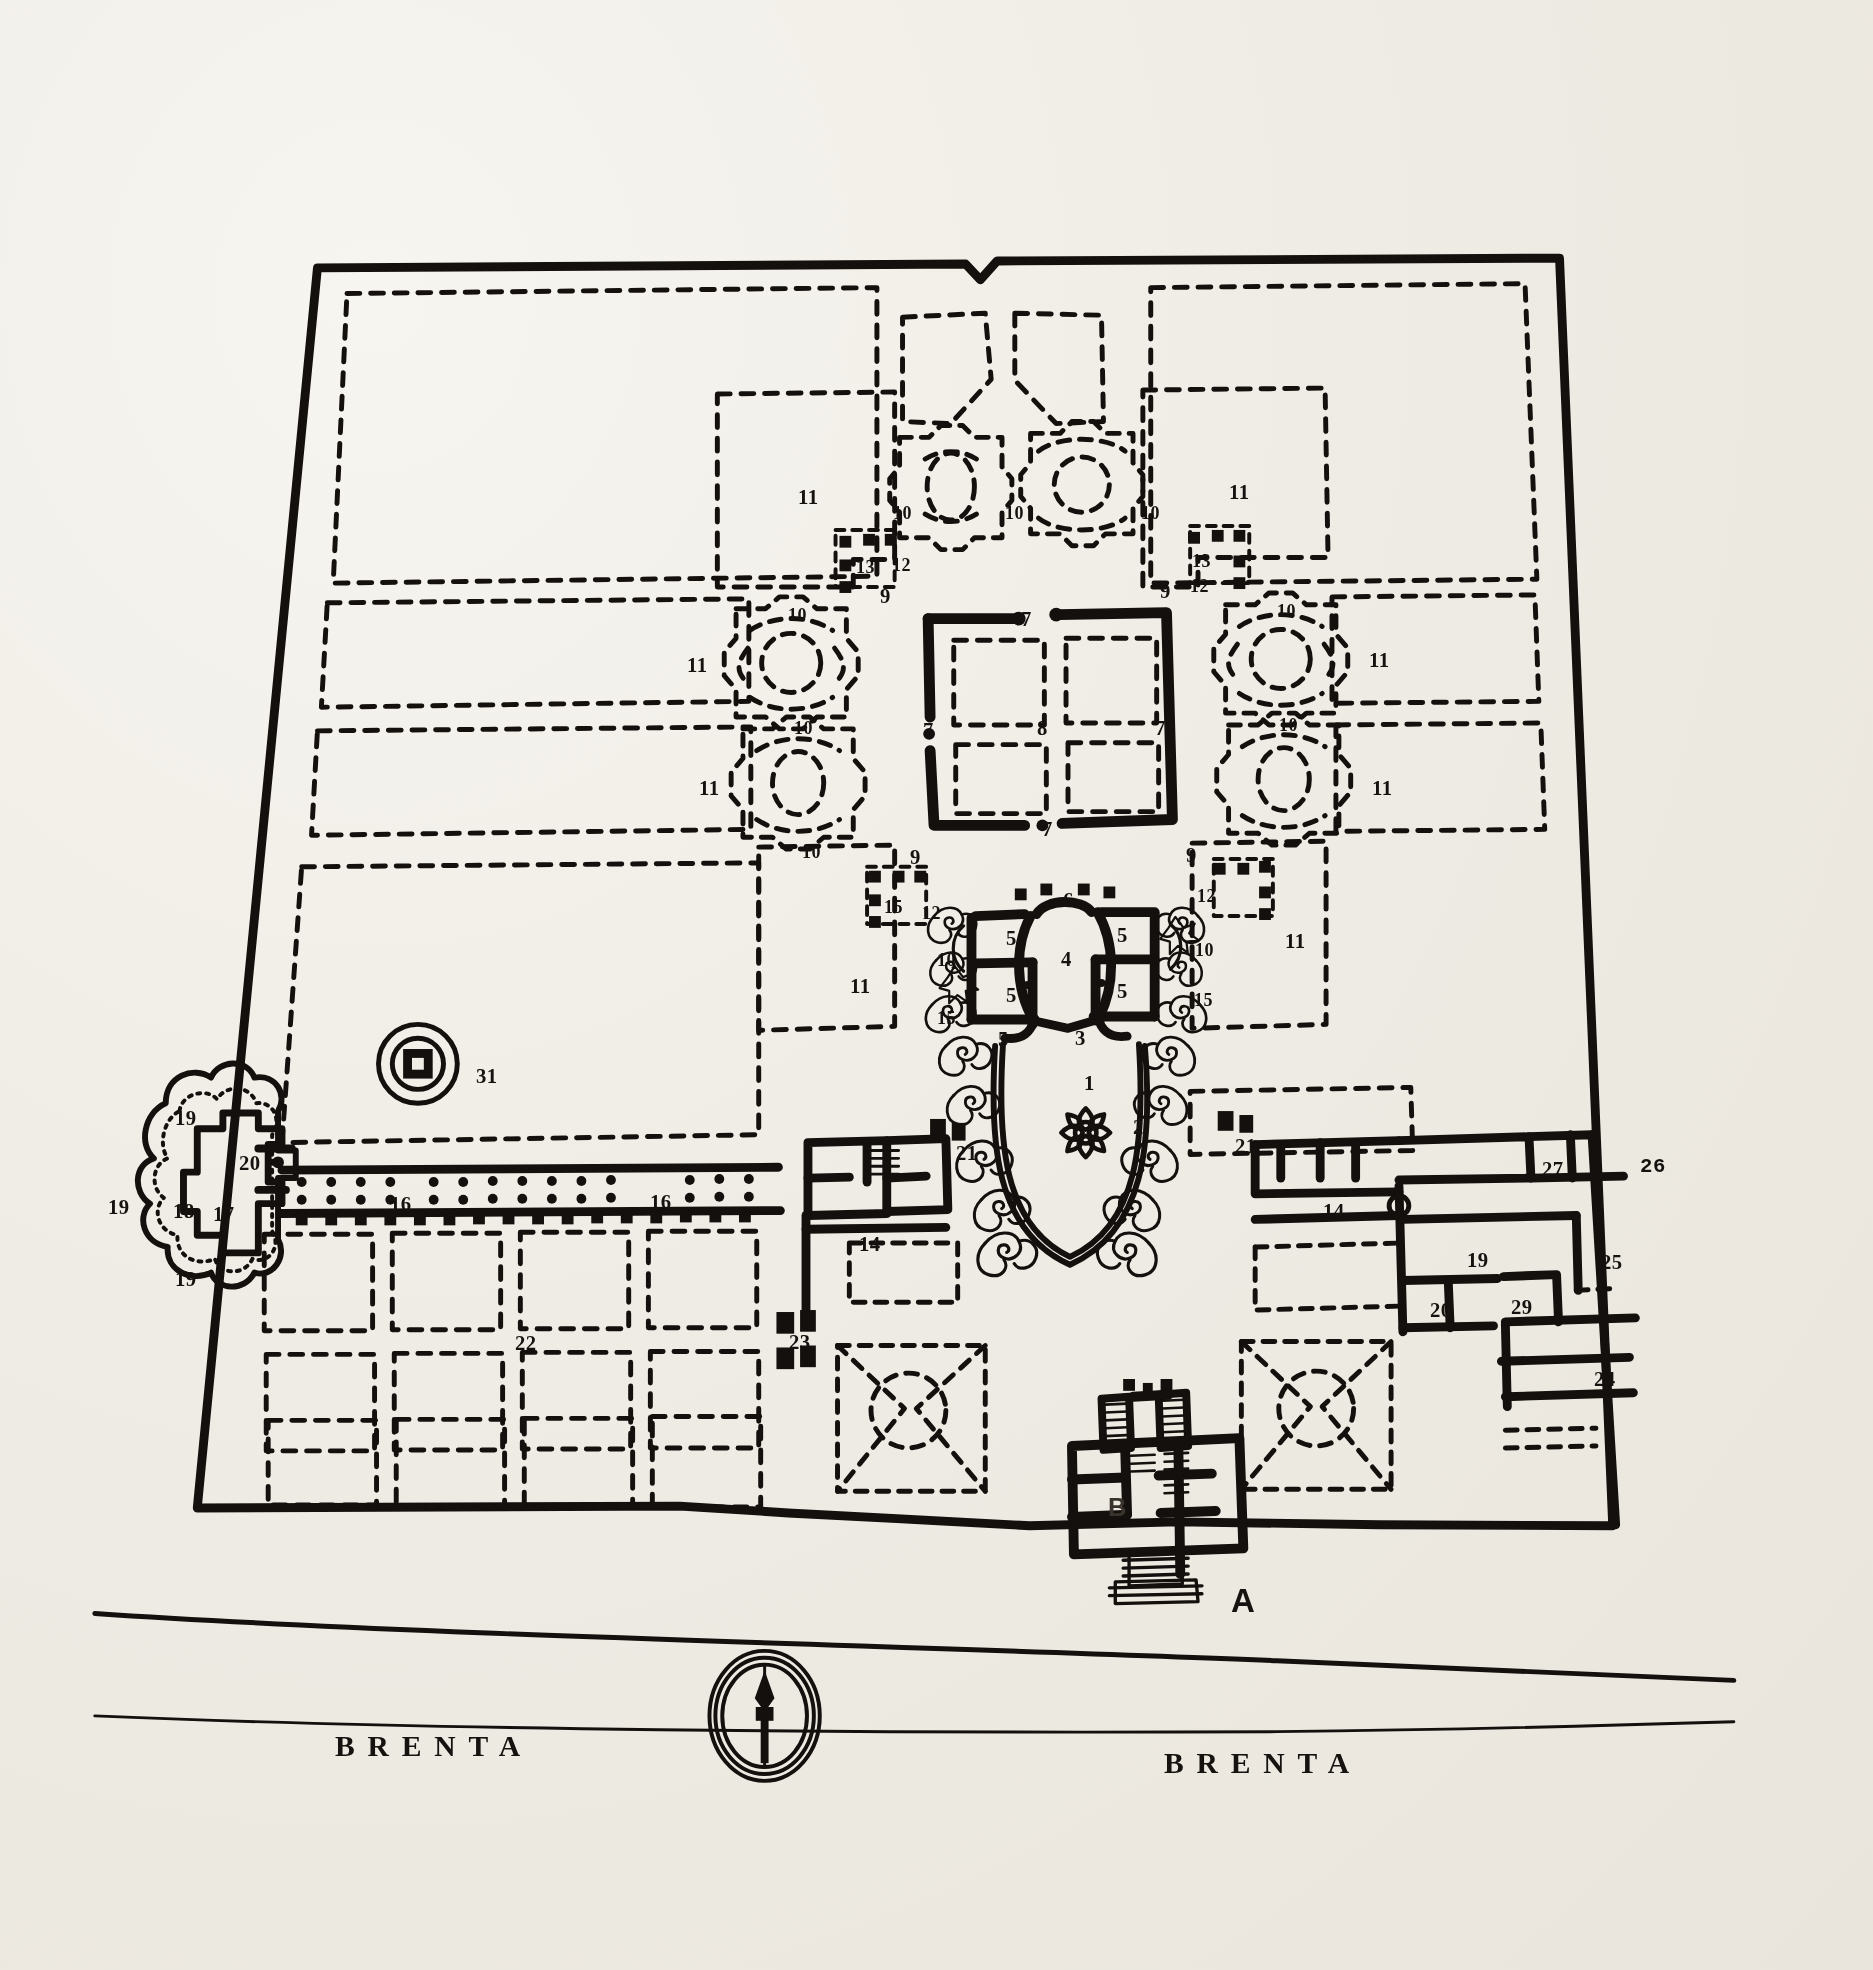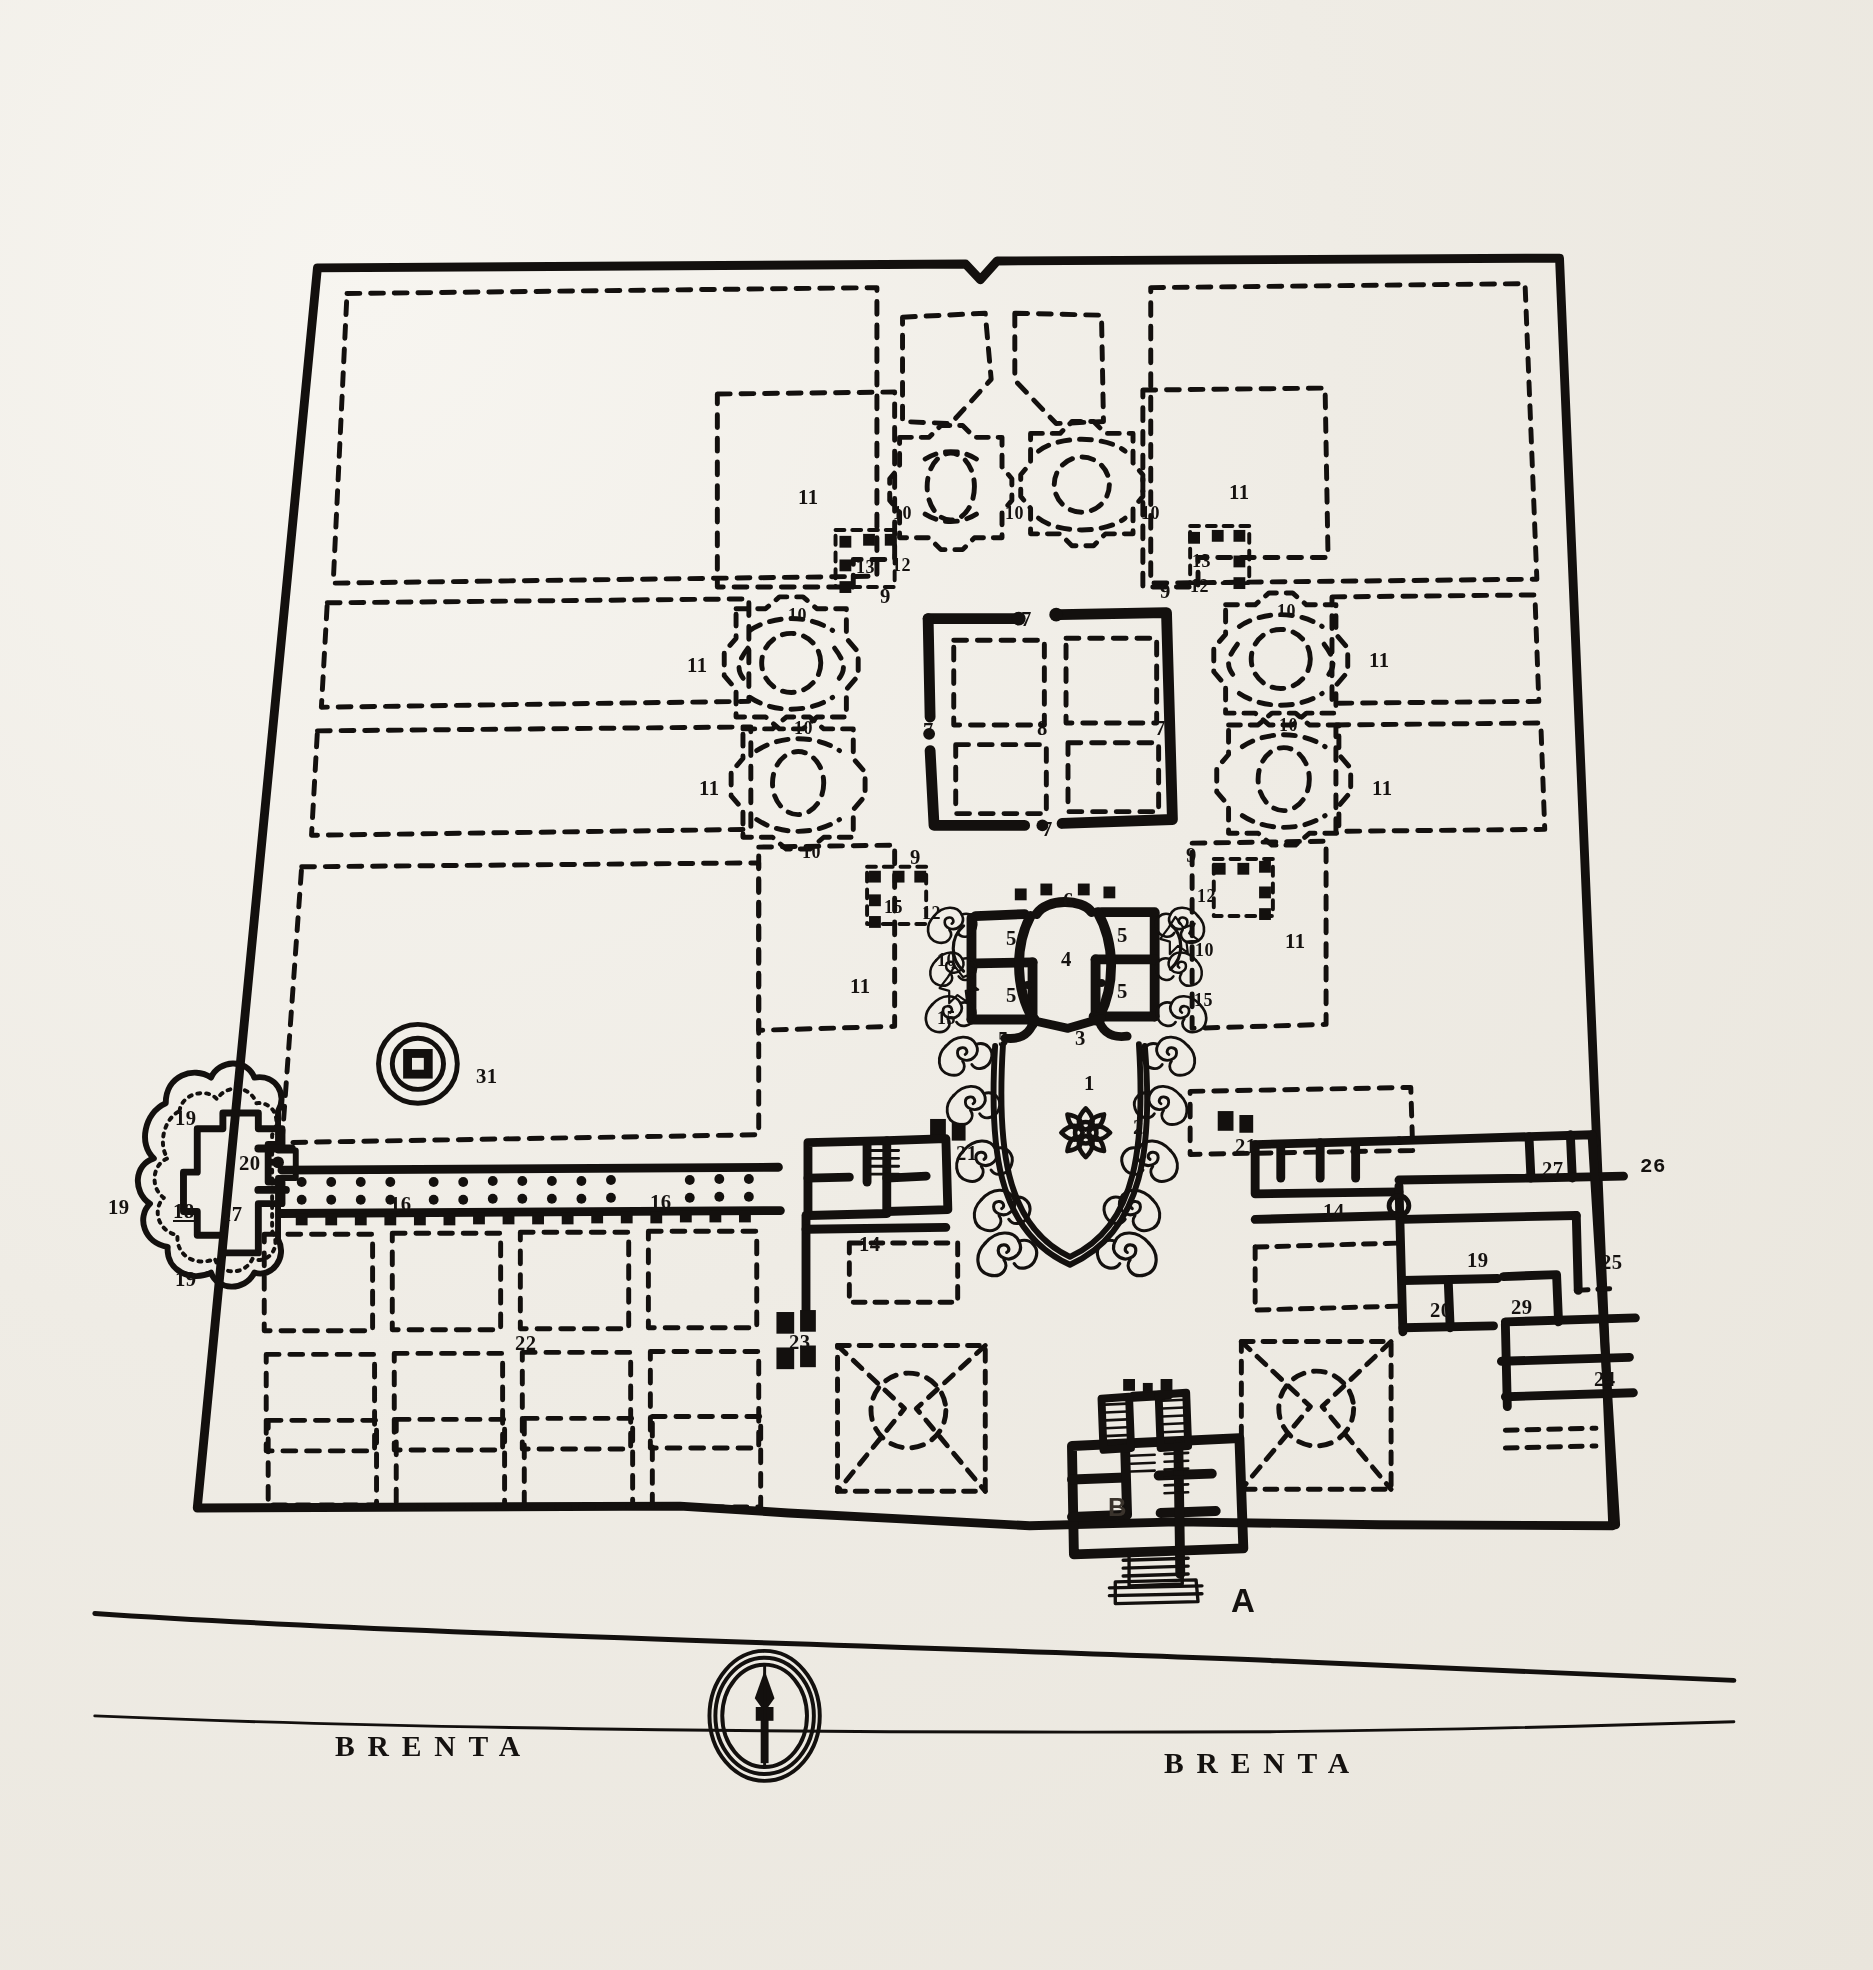--- a/index.html
+++ b/index.html
@@ -605,22 +605,22 @@
       <div class="lbl n" style="left: 1075px; top: 1028px;">3</div>
       <div class="lbl n" style="left: 850px; top: 976px;">11</div>
       <div class="lbl n" style="left: 1084px; top: 1073px;">1</div>
       <div class="lbl n" style="left: 1133px; top: 1117px;">2</div>
       <div class="lbl n" style="left: 956px; top: 1143px;">21</div>
       <div class="lbl n" style="left: 1235px; top: 1136px;">21</div>
       <div class="lbl n" style="left: 476px; top: 1066px;">31</div>
       <div class="lbl n" style="left: 175px; top: 1108px;">19</div>
       <div class="lbl n" style="left: 239px; top: 1153px;">20</div>
       <div class="lbl n" style="left: 108px; top: 1197px;">19</div>
-      <div class="lbl n" style="left: 173px; top: 1201px; text-decoration: underline;">18</div>
-      <div class="lbl n" style="left: 221px; top: 1204px;">17</div>
+      <div class="lbl n" style="left: 173px; top: 1201px;">18</div>
+      <div class="lbl n" style="left: 213px; top: 1204px;">17</div>
       <div class="lbl n" style="left: 175px; top: 1269px;">19</div>
       <div class="lbl n" style="left: 390px; top: 1194px;">16</div>
       <div class="lbl n" style="left: 650px; top: 1192px;">16</div>
       <div class="lbl n" style="left: 859px; top: 1234px;">14</div>
       <div class="lbl n" style="left: 789px; top: 1332px;">23</div>
       <div class="lbl n" style="left: 515px; top: 1333px;">22</div>
       <div class="lbl n" style="left: 1323px; top: 1201px;">14</div>
       <div class="lbl n" style="left: 1542px; top: 1159px;">27</div>
       <div class="lbl n" style="left: 1640px; top: 1157px; font-family: Liberation Mono, monospace;">26</div>
       <div class="lbl n" style="left: 1601px; top: 1252px;">25</div>

